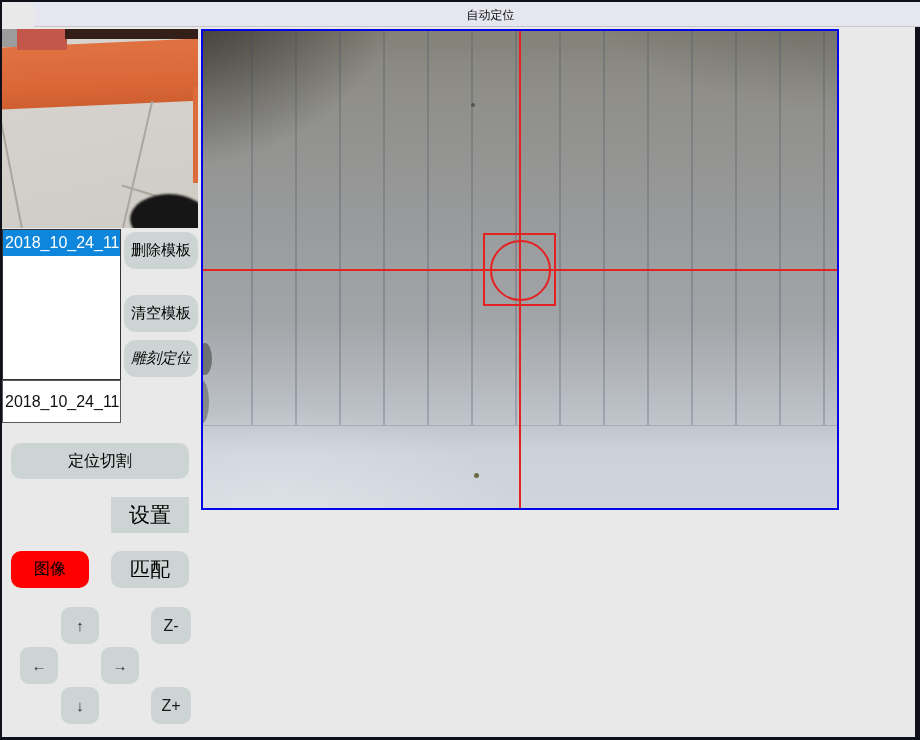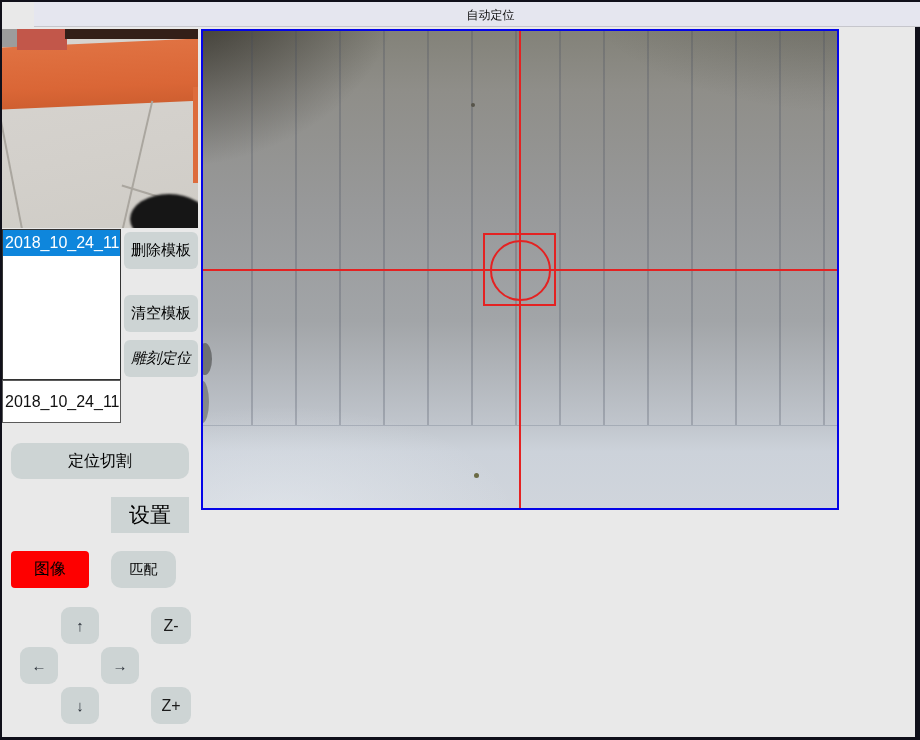--- a/index.html
+++ b/index.html
@@ -42,35 +42,35 @@
   
   .listbox { position:absolute; left:0; top:227px; width:119px; height:151px;
              background:#fff; border:1px solid #333; }
   .list-item-selected { height:26px; background:#0e86dc; color:#fff; font-size:16px;
              line-height:26px; padding-left:2px; white-space:nowrap; overflow:hidden; }
   .name-field { position:absolute; left:0; top:378px; width:119px; height:43px;
              background:#fff; border:1px solid #5a5a5a; font-size:16px; color:#111;
              padding-left:2px; font-family:"Liberation Sans","DejaVu Sans",sans-serif; }
 
   
-  .btn { position:absolute; background:#cdd4d4; border:none; border-radius:6px;
+  .btn { position:absolute; background:#cdd4d4; border:none; border-radius:12px;
          font-size:15px; color:#000; text-align:center; cursor:pointer;
          font-family:"Liberation Sans","DejaVu Sans",sans-serif;
          display:flex; align-items:center; justify-content:center; }
   .btn-col    { left:122px; width:74px; height:37px; }
   .b-delete   { top:230px; }
   .b-clear    { top:285px;margin-top:8px; }
   .b-engrave  { top:338px;font-style:italic; }
   .b-add      { top:383px; }
   .b-poscut   { left:9px;   top:441px; width:178px; height:36px; font-size:16px; border-radius:10px; }
   .b-calib    { left:9px;   top:495px; width:78px;  height:36px; font-size:16px; border-radius:10px; }
   .b-settings { left:109px; top:495px; width:78px;  height:36px; font-size:21px; border-radius:0; }
-  .b-image    { left:9px;   top:549px; width:78px;  height:37px; font-size:16px; border-radius:4px;
+  .b-image    { left:9px;   top:549px; width:78px;  height:37px; font-size:16px; border-radius:10px;
                 background:#fe0000; color:#000; }
-  .b-match    { left:109px; top:549px; width:65px;  height:37px; font-size:14px; border-radius:10px; }
+  .b-match    { left:109px; top:549px; width:78px;  height:37px; font-size:20px; border-radius:10px; }
 
   .jog { width:38px; height:37px; border-radius:9px; font-size:15px; color:#2a3038; }
   .j-up    { left:59px;  top:605px; }
   .j-zm    { left:149px; top:605px; width:40px; font-size:16px; color:#1c1c1c; }
   .j-left  { left:18px;  top:645px; }
   .j-right { left:99px;  top:645px; }
   .j-down  { left:59px;  top:685px; }
   .j-zp    { left:149px; top:685px; width:40px; font-size:16px; color:#1c1c1c; }
 
   

